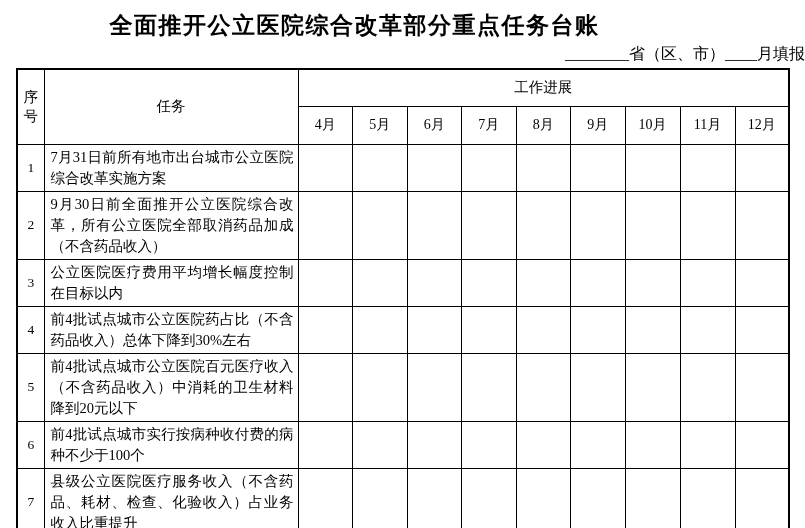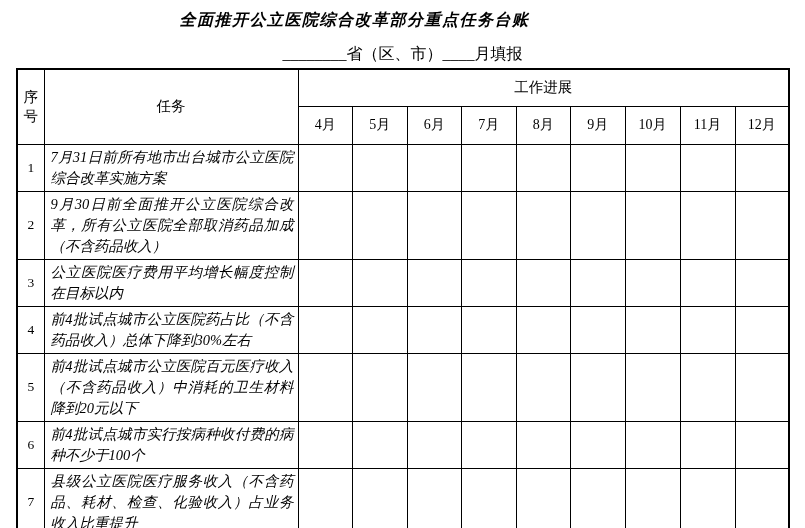--- a/index.html
+++ b/index.html
@@ -8,27 +8,26 @@
     width: 805px; height: 528px;
     font-family: "Liberation Serif", "DejaVu Serif", serif;
     color: #000;
     position: relative;
     overflow: hidden;
   }
   .page { position: absolute; inset: 0; }
   .title {
     position: absolute; top: 10px; left: 0; width: 709px;
     text-align: center;
-    font-size: 16px; font-weight: bold; letter-spacing: 1.5px;
+    font-size: 23px; font-weight: bold; letter-spacing: 1.5px;
     white-space: nowrap;
-    font-style: italic;
   }
   .subtitle {
     position: absolute; top: 44px; left: 0; width: 805px;
-    text-align: center;
+    text-align: right;
     font-size: 16px; font-weight: normal;
     white-space: nowrap;
   }
   table.ledger {
     position: absolute; left: 16px; top: 68px;
     width: 772px;
     border-collapse: collapse;
     table-layout: fixed;
     border: 2px solid #000;
   }
@@ -39,21 +38,20 @@
     vertical-align: middle;
     overflow: hidden;
   }
   .ledger th { text-align: center; padding: 8px 2px; }
   .ledger td.num { text-align: center; font-size: 13.5px; padding: 0; }
   .ledger td.task {
     text-align: justify;
     text-justify: inter-ideograph;
     padding: 2px 4px 2px 6px;
     line-height: 21px;
-    font-style: italic;
   }
   .ledger td.m { background: #fff; }
   .ledger th.idx { line-height: 19px; padding: 0 4px; font-family: Liberation Serif, serif; }
   .ledger th.month { font-size: 14px; padding: 0; margin-left: 44px; }
   tr.hr1 { height: 37px; }
   tr.hr2 { height: 38px; }
   tr.r0 { height: 41px; }
   tr.r1 { height: 66px; }
   tr.r2 { height: 43px; }
   tr.r3 { height: 44px; }

